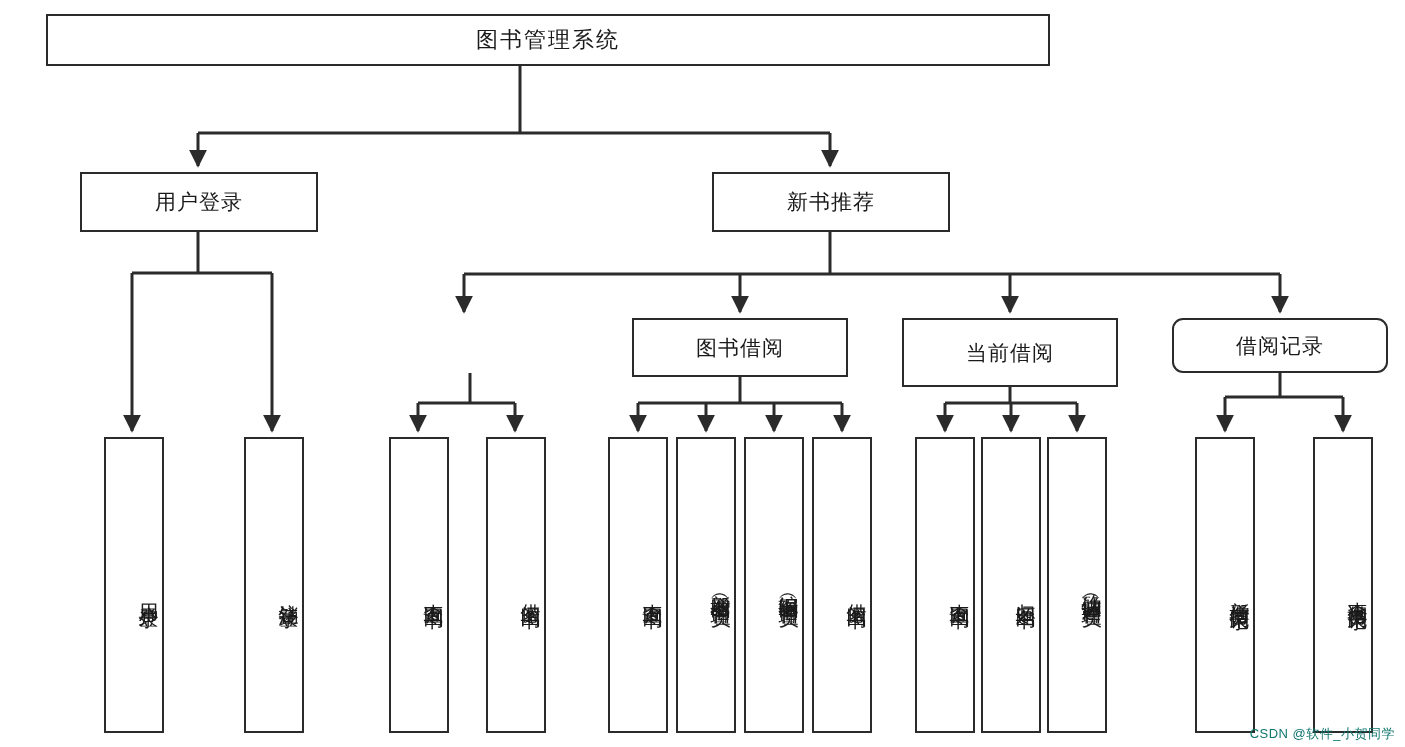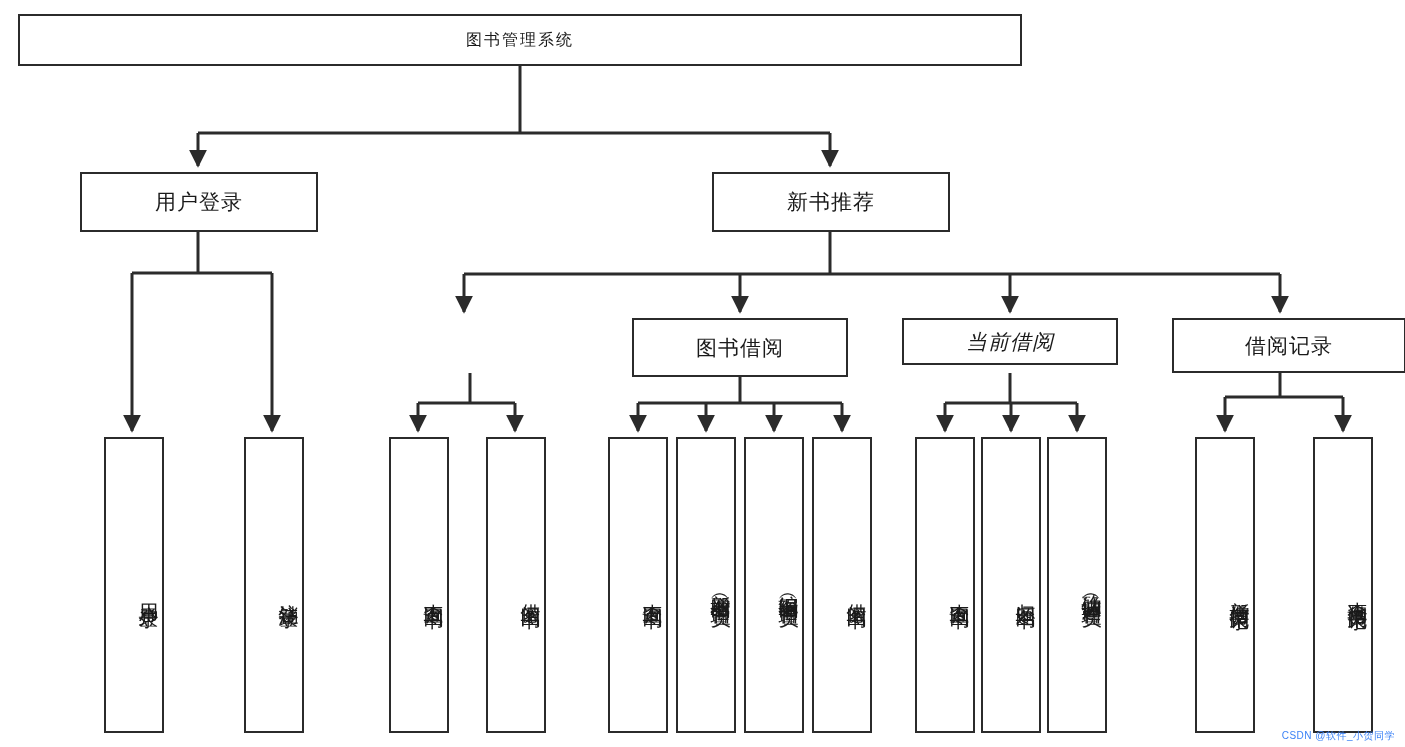--- a/index.html
+++ b/index.html
@@ -19,24 +19,24 @@
   .node.horiz{
     font-size:21px;line-height:1.2;letter-spacing:1px;white-space:nowrap;
   }
   .node.vert{
     writing-mode:vertical-rl;text-orientation:upright;
     font-size:20px;line-height:1.35;letter-spacing:2px;
     align-items:flex-start;justify-content:center;
     padding-top:14px;
   }
   .node.vert.tall{padding-top:6px;}
-  .node.root{font-size:16px;letter-spacing:2px;}
+  .node.root{font-size:22px;letter-spacing:2px;margin-left:28px;}
   #watermark{
     position:absolute;right:10px;bottom:4px;
-    font-size:10px;color:#3b82f6;letter-spacing:0.5px;
+    font-size:13px;color:#0f766e;letter-spacing:0.5px;
     white-space:nowrap;pointer-events:none;
   }
 </style>
 </head>
 <body>
 
 <div id="diagram-root">
 
   <svg id="edges" viewBox="0 0 1405 747" xmlns="http://www.w3.org/2000/svg">
     <defs>
@@ -87,22 +87,22 @@
       <path d="M 1343 397 L 1343 431" marker-end="url(#arrow)"></path>
     </g>
   </svg>
 
   <div class="node horiz root" style="left:18px;top:14px;width:1004px;height:52px;">图书管理系统</div>
 
   <div class="node horiz" style="left:80px;top:172px;width:238px;height:60px;">用户登录</div>
   <div class="node horiz" style="left:712px;top:172px;width:238px;height:60px;">新书推荐</div>
 
   <div class="node horiz" style="left:632px;top:318px;width:216px;height:59px;">图书借阅</div>
-  <div class="node horiz" style="left:902px;top:318px;width:216px;height:47px;font-style:italic;">当前借阅</div>
-  <div class="node horiz" style="left:1172px;top:318px;width:234px;height:55px;">借阅记录</div>
+  <div class="node horiz" style="left:902px;top:318px;width:216px;height:69px;">当前借阅</div>
+  <div class="node horiz" style="left:1172px;top:318px;width:216px;height:55px;border-radius:11px;">借阅记录</div>
 
   <div class="node vert" style="left:104px;top:437px;width:60px;height:296px;">用户登录</div>
   <div class="node vert" style="left:244px;top:437px;width:60px;height:296px;">注销登录</div>
 
   <div class="node vert" style="left:389px;top:437px;width:60px;height:296px;">查询图书</div>
   <div class="node vert" style="left:486px;top:437px;width:60px;height:296px;">借阅图书</div>
 
   <div class="node vert" style="left:608px;top:437px;width:60px;height:296px;">查询图书</div>
   <div class="node vert tall" style="left:676px;top:437px;width:60px;height:296px;">新增图书（管理员）</div>
   <div class="node vert tall" style="left:744px;top:437px;width:60px;height:296px;">编辑图书（管理员）</div>

